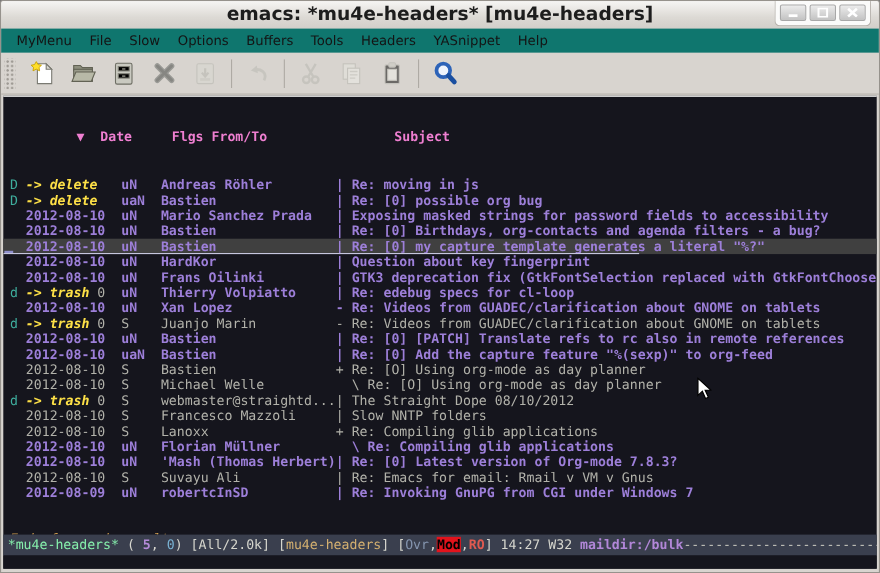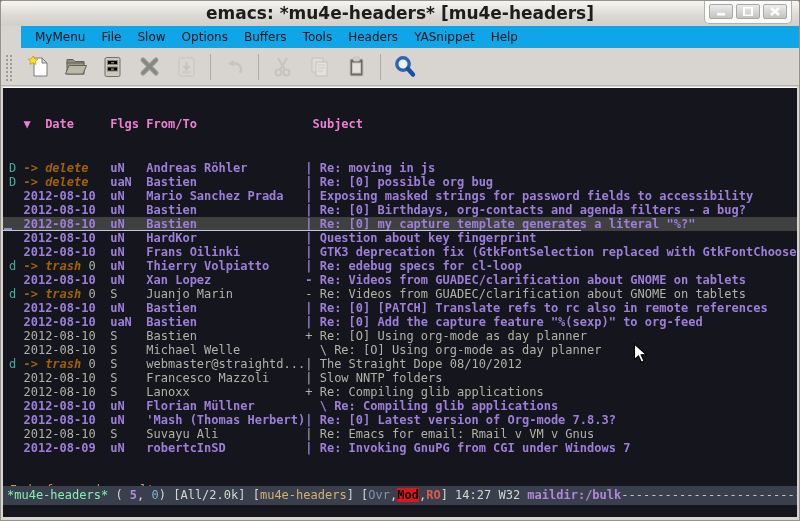--- a/index.html
+++ b/index.html
@@ -9,42 +9,42 @@
     font-family:"DejaVu Sans","Liberation Sans",sans-serif;}
   
   .titlebar{height:25px;background:linear-gradient(#f6f5f3,#dcd9d4 60%,#d2cfca);
     text-align:center;line-height:25px;font-size:17px;font-weight:bold;color:#1d1d1d;}
   .controls{position:absolute;top:0;right:7px;display:flex;gap:3px;background:#fbfbfa;
     border:1px solid #b5b1ab;border-top:none;border-radius:0 0 5px 5px;padding:3px 4px 4px;}
   .wbtn{width:24px;height:15px;background:linear-gradient(#ececec,#c3c3c3);
     border:1px solid #a8a8a8;border-radius:2px;display:flex;align-items:center;justify-content:center;}
   .wbtn svg{display:block;}
   
-  .menubar{height:22px;display:flex;align-items:center;padding-left:6px;background:#0ea5e9;margin-left:20px;}
+  .menubar{height:22px;display:flex;align-items:center;padding-left:6px;background:#0f766e;}
   .menu-item{padding:3px 8px;font-size:12px;color:#141414;}
   
   .toolbar{height:38px;display:flex;align-items:center;background:#d8d4cf;
     border-bottom:1px solid #b7b3ad;padding-left:3px;}
   .handle{width:10px;height:28px;margin:0 6px 0 0;
     background-image:radial-gradient(#9d9993 1px,transparent 1.2px);background-size:4px 4px;background-position:1px 1px;}
   .tbtn{width:37px;height:34px;display:flex;align-items:center;justify-content:center;}
   .tbtn.disabled{opacity:.5;}
   .tsep{width:1px;height:26px;background:#aeaaa4;margin:0 5px;}
   
   .content{position:absolute;top:86px;left:2px;right:2px;bottom:3px;background:#15151d;
     border-top:1px solid #fdfdfc;}
   .buffer{position:absolute;top:0;left:0;right:0;bottom:31px;overflow:hidden;
     font-family:"DejaVu Sans Mono","Liberation Mono",monospace;font-size:12px;
     white-space:pre;color:#b2b2aa;}
-  .colheads{color:#ef7fd1;font-weight:bold;height:17px;line-height:17px;padding-left:6px;}
+  .colheads{color:#ef7fd1;font-weight:bold;height:17px;line-height:17px;padding-left:6px;margin-left:46px;}
   .hrow{height:14px;line-height:14px;padding-left:6px;position:relative;}
   .unread{color:#9d7fd9;font-weight:bold;}
   .read{color:#b2b2aa;font-weight:normal;}
   .fringe{color:#3fae9e;font-weight:normal;font-style:normal;}
-  .mark{color:#a16207;font-style:italic;font-weight:bold;}
+  .mark{color:#fde047;font-style:italic;font-weight:bold;}
   .suffix{color:#b2b2aa;font-weight:normal;font-style:normal;}
   .current{background:#404040;}
   .cur-line{position:absolute;left:0;bottom:0;height:1px;width:578px;background:#c6c6de;}
   .cur-dash{position:absolute;left:1px;bottom:1px;width:8px;height:2px;background:#9191ce;}
   .endline{color:#cf9d4e;font-style:italic;padding-left:6px;height:14px;line-height:14px;}
   
   .modeline{position:absolute;left:0;right:0;bottom:12px;height:19px;background:#3a3f4e;
     font-family:"DejaVu Sans Mono","Liberation Mono",monospace;font-size:12px;line-height:19px;
     padding-left:4px;white-space:pre;color:#d6d6ce;overflow:hidden;}
   .ml-bufname{color:#86efac;font-weight:normal;}

